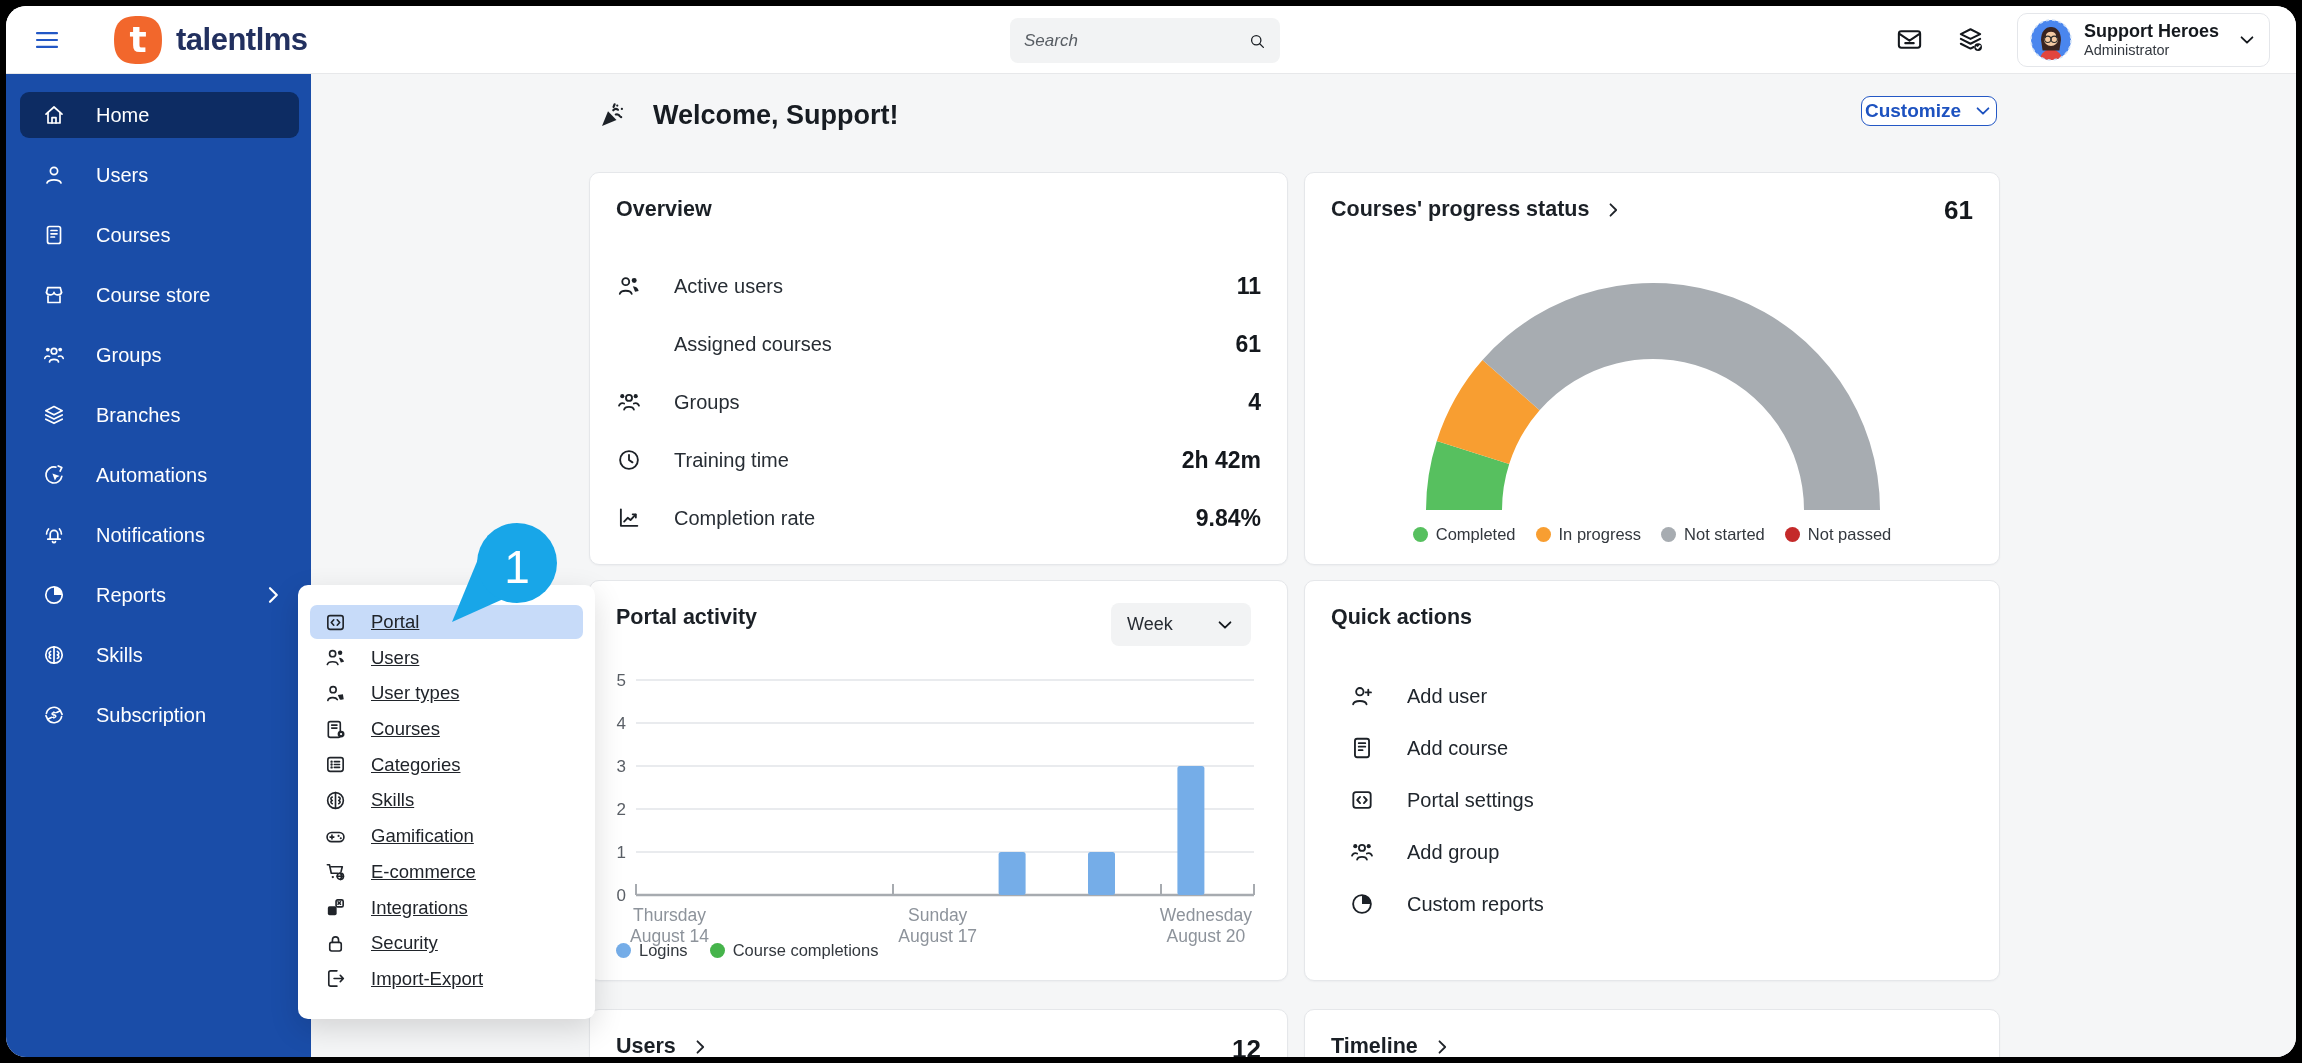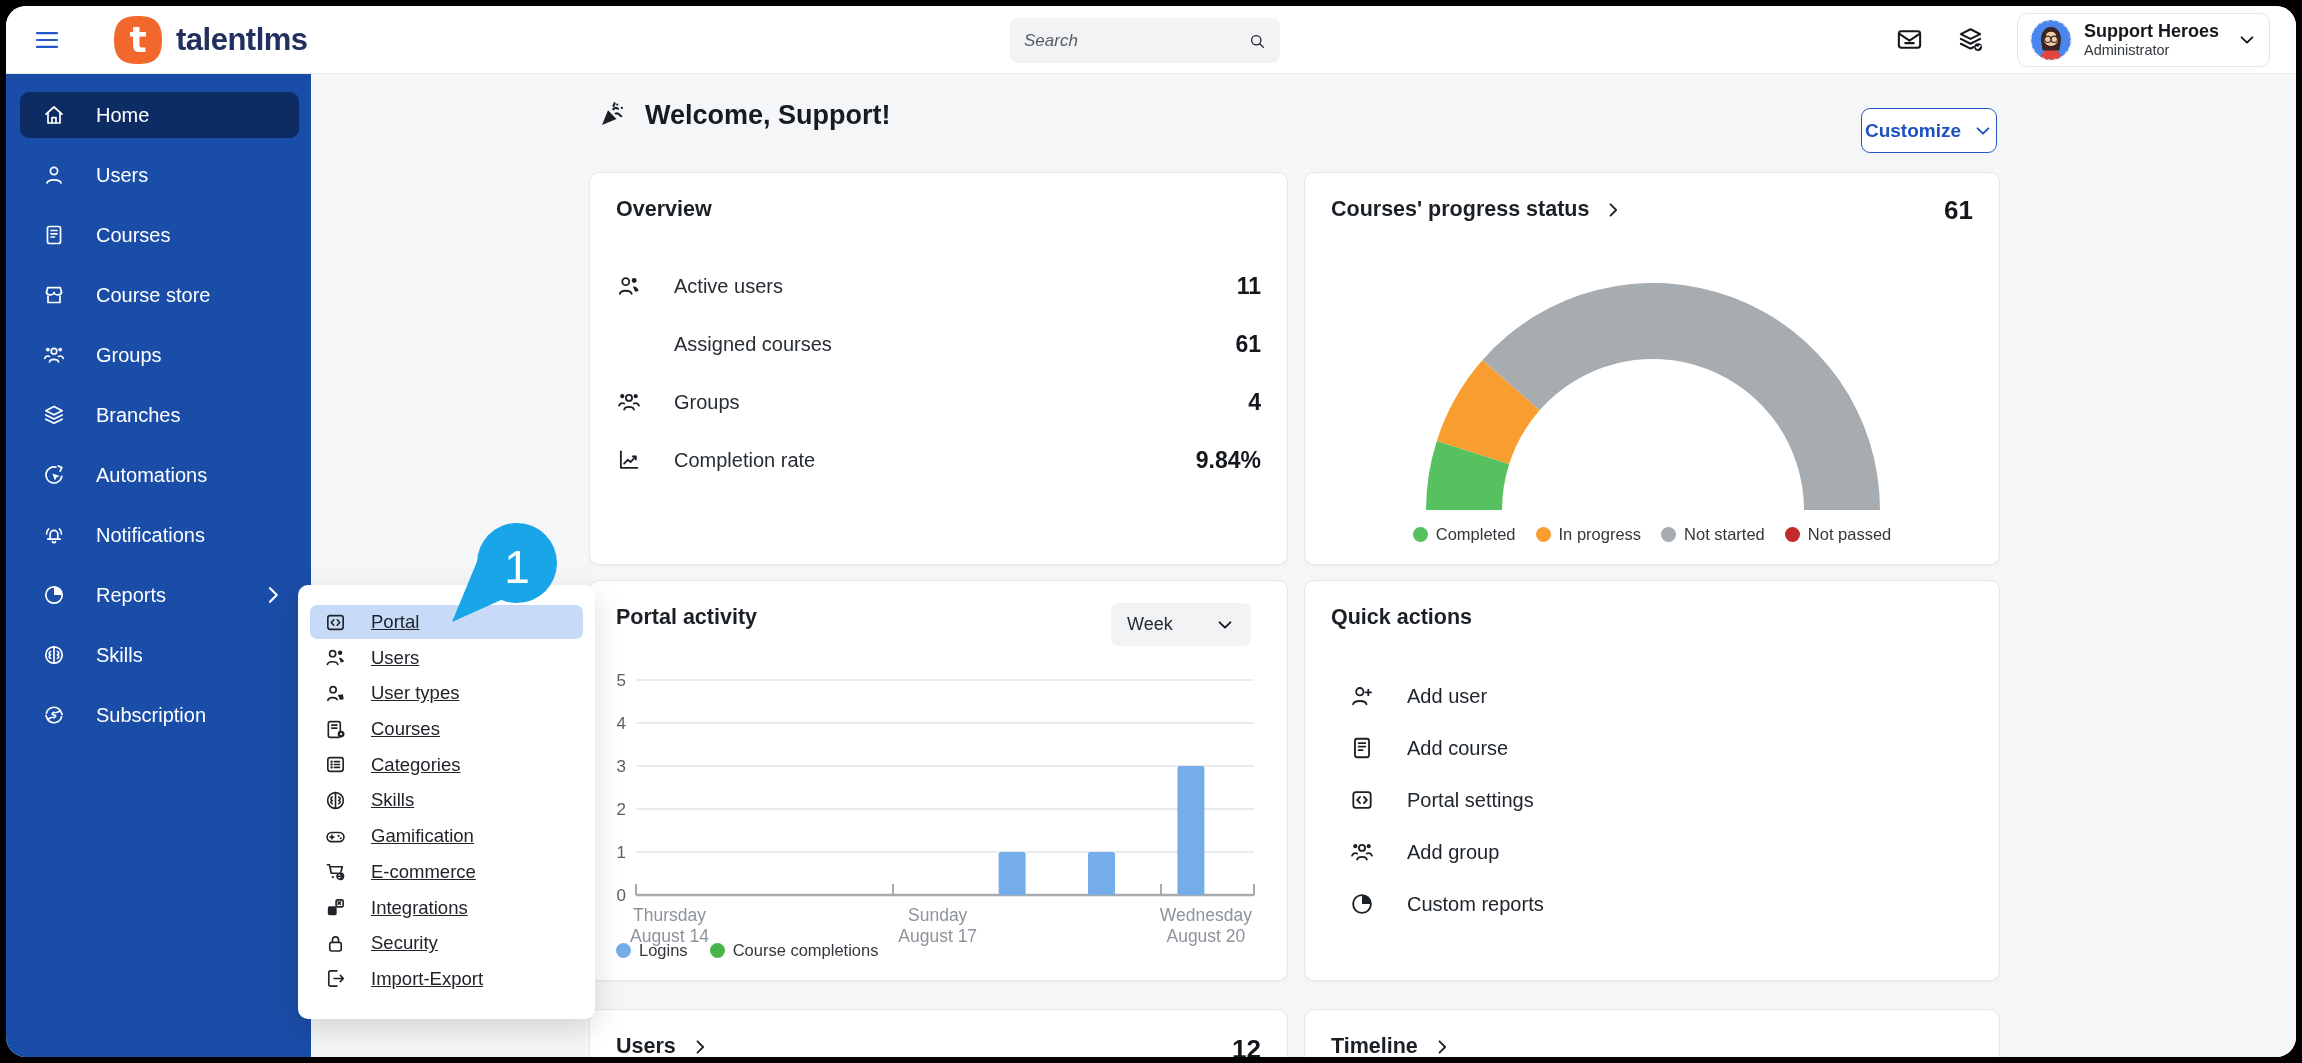--- a/index.html
+++ b/index.html
@@ -48,24 +48,24 @@
   .sub-row .ic { width:23px; height:23px; flex:none; }
   .sub-label { font-size:18.5px; margin-left:24px; white-space:nowrap;text-decoration:underline; }
   .sub-active { background:#c7dbf9; }
   .callout { position:absolute; left:410px; top:495px; width:150px; height:130px; z-index:60; pointer-events:none; }
   .callout-num { position:absolute; left:410px; top:495px; width:202px; height:132px; z-index:61;
     color:#fff; font-size:46px; font-weight:400; text-align:center; line-height:132px; pointer-events:none; }
 
   
   .content { position:absolute; left:285px; top:68px; right:0; bottom:0; background:#f5f6f7; z-index:10; }
   .column { position:absolute; left:298px; top:0; width:1411px; height:100%; }
-  .welcome { position:absolute; left:8px; top:26px; display:flex; align-items:flex-start; gap:18px; }
+  .welcome { position:absolute; left:8px; top:26px; display:flex; align-items:center; gap:26px; }
   .welcome .ic { width:30px; height:30px; color:#1c2127; }
   .welcome h1 { font-size:27px; font-weight:700; color:#171c22; }
-  .customize-btn { position:absolute; right:3px; top:34px; width:136px; height:45px; background:#fff;
+  .customize-btn { position:absolute; right:3px; top:22px; width:136px; height:30px; background:#fff;
     border:1.6px solid #2458c5; border-radius:9px; color:#1d52c0; font-size:19px; font-weight:600;
     display:flex; align-items:center; justify-content:center; gap:12px; cursor:pointer; }
   .customize-btn .ic { width:20px; height:20px; }
 
   .card { position:absolute; background:#fff; border:1px solid #e5e7ea; border-radius:10px;
     box-shadow:0 1px 2px rgba(16,24,40,.04); }
   .card-title { font-size:21.5px; font-weight:700; color:#1b2026; }
   .card-head { position:absolute; left:26px; top:24px; display:flex; align-items:center; gap:14px; }
   .head-chev { width:20px; height:20px; color:#20242a; cursor:pointer; }
   .big-num { position:absolute; right:26px; top:22px; font-size:26px; font-weight:700; color:#14181d; }
@@ -342,20 +342,30 @@
                 <svg viewBox="0 0 24 24" fill="none" stroke="currentColor" stroke-width="1.7" stroke-linecap="round" stroke-linejoin="round">
                   <circle cx="12" cy="8.2" r="2.8"></circle>
                   <path d="M7.5 19c.7-3.4 8.3-3.4 9 0"></path>
                   <circle cx="5.8" cy="6.6" r="1.9" fill="currentColor" stroke="none"></circle>
                   <circle cx="18.2" cy="6.6" r="1.9" fill="currentColor" stroke="none"></circle>
                   <path d="M2.8 15.4c.5-2.2 3-2.9 4.7-2M21.2 15.4c-.5-2.2-3-2.9-4.7-2"></path>
                 </svg>
               </span>
             <span class="stat-label">Groups</span>
             <span class="stat-value">4</span>
+          </div>
+          <div class="stat-row">
+            <span class="ic">
+                <svg viewBox="0 0 24 24" fill="none" stroke="currentColor" stroke-width="1.7" stroke-linecap="round" stroke-linejoin="round">
+                  <circle cx="12" cy="12" r="8.2"></circle>
+                  <path d="M12 7.2V12l3.2 2.2"></path>
+                </svg>
+              </span>
+            <span class="stat-label">Training time</span>
+            <span class="stat-value">2h 42m</span>
           </div>
           <div class="stat-row">
             <span class="ic">
                 <svg viewBox="0 0 24 24" fill="none" stroke="currentColor" stroke-width="1.7" stroke-linecap="round" stroke-linejoin="round">
                   <path d="M4.5 4v15.2h15.2"></path>
                   <path d="M7.5 15.3l3.3-3.5 2.6 2.1 4.6-5"></path>
                   <path d="M15.4 8.6h2.9v2.9"></path>
                 </svg>
               </span>
             <span class="stat-label">Completion rate</span>

